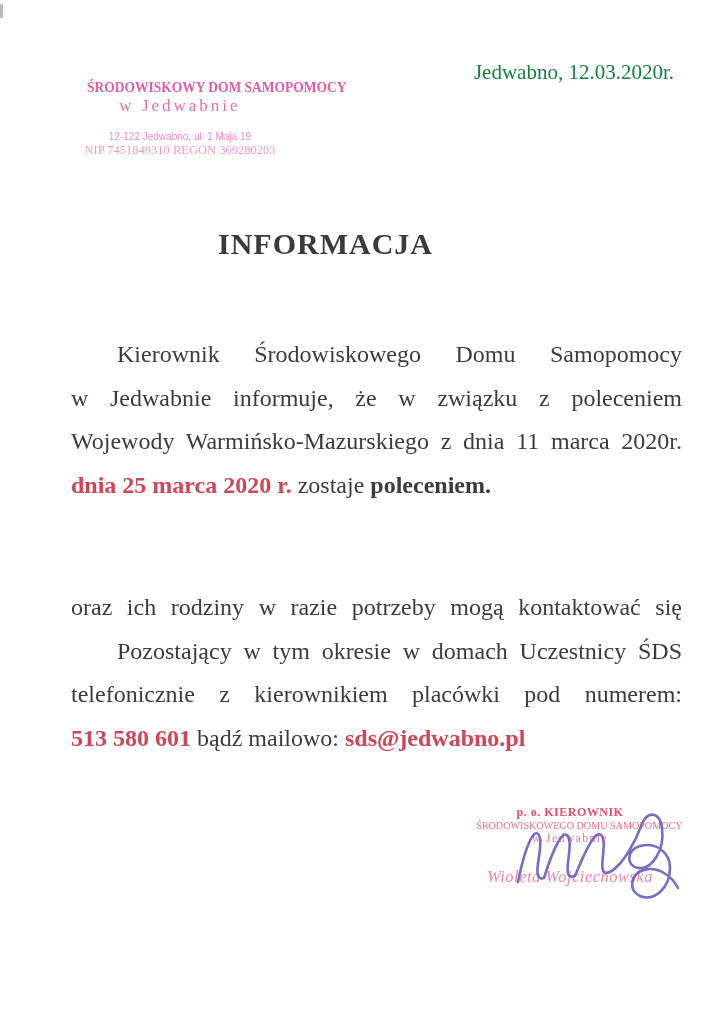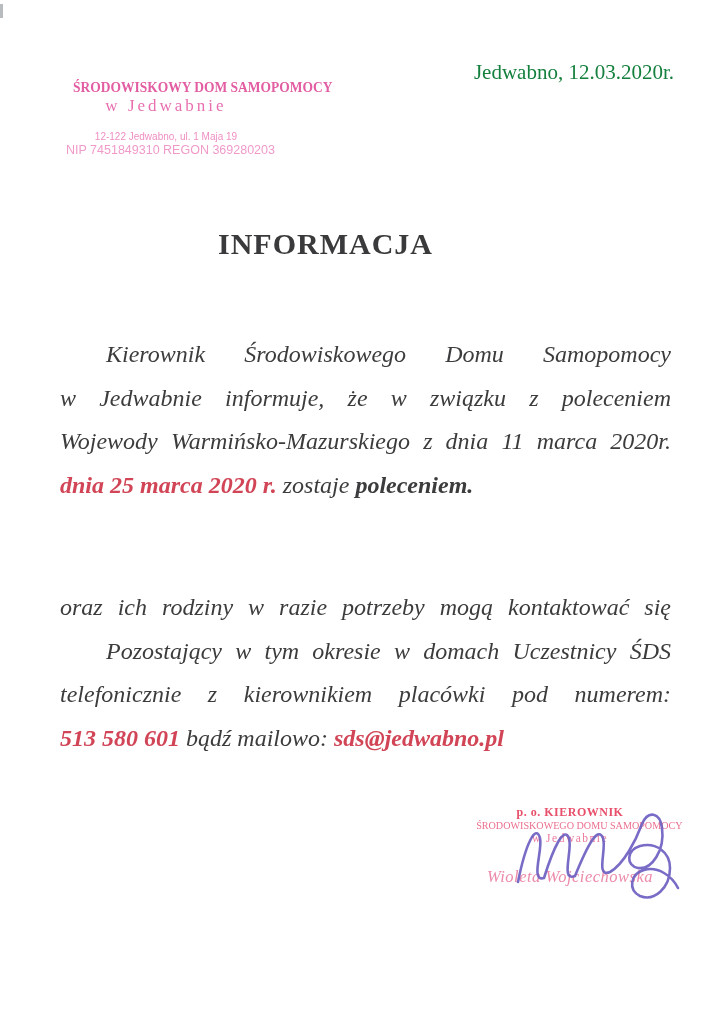--- a/index.html
+++ b/index.html
@@ -23,21 +23,21 @@
   
   .date-line {
     position: absolute;
     top: 60px; right: 50px;
     font-size: 21px;
     color: #15803d;
   }
   
   .header-stamp {
     position: absolute;
-    left: 66px; top: 80px;
+    left: 80px; top: 80px;
     width: 200px;
     text-align: center;
     line-height: 1;
   }
   .header-stamp .st-l1 {
     font-weight: bold;
     font-size: 14.5px;
     color: #e25da2;
     transform: scaleX(0.93);
     transform-origin: center;
@@ -51,46 +51,45 @@
     white-space: nowrap;
   }
   .header-stamp .st-l3 {
     font-family: "Liberation Sans", sans-serif;
     font-size: 10px;
     color: #ef8ec3;
     margin-top: 18px;
     white-space: nowrap;
   }
   .header-stamp .st-l4 {
-    font-family: Liberation Sans, sans-serif;
+    font-family: Liberation Serif, serif;
     font-size: 12.5px;
     color: #f09aca;
     margin-top: 2px;
     white-space: nowrap;
   }
   
   .doc-title {
     position: absolute;
     top: 227px; left: 0;
     width: 651px;
     text-align: center;
     font-size: 30px;
     font-weight: bold;
     letter-spacing: 1px;
     color: #3a3a3c;
   }
   
   .para {
     position: absolute;
-    left: 60px;
+    left: 71px;
     width: 611px;
     font-size: 24px;
     line-height: 43.5px;
     color: #3c3c3e;
-    font-style: italic;
   }
   .para-1 { top: 333px; }
   .para-2 { top: 586px; }
   .jline { text-align: justify; text-align-last: justify; }
   .lline { text-align: left; }
   .indent { padding-left: 46px; }
   .red-bold { color: #d14556; font-weight: bold; text-align: center; }
   .dark-bold { font-weight: bold; }
   
   .sig-block {

